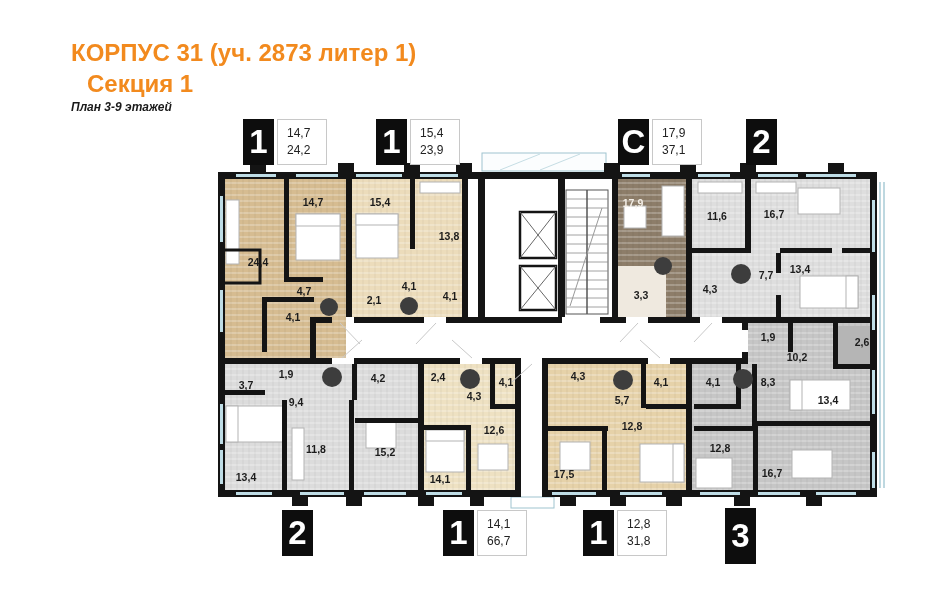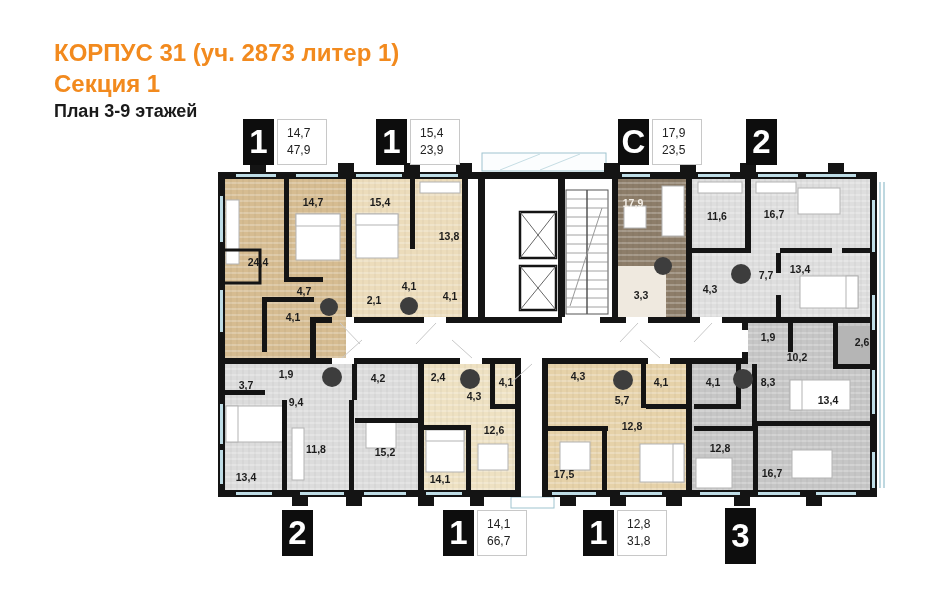--- a/index.html
+++ b/index.html
@@ -1,21 +1,21 @@
 <!DOCTYPE html>
 <html><head>
 <meta charset="utf-8">
 <style>
   html,body{margin:0;padding:0;background:#fff;}
   body{width:941px;height:600px;position:relative;overflow:hidden;
        font-family:"Liberation Sans",sans-serif;-webkit-font-smoothing:antialiased;}
-  .titleblock{position:absolute;left:54px;top:38px;z-index:3;}
+  .titleblock{position:absolute;left:71px;top:38px;z-index:3;}
   .t-line1{font-size:24px;font-weight:bold;color:#f28a1e;line-height:1.28;}
-  .t-line2{font-size:24px;font-weight:bold;color:#f28a1e;line-height:1.28;}
-  .t-line3{font-size:18px;font-weight:bold;color:#1a1a1a;line-height:1.35;}
+  .t-line2{font-size:24px;font-weight:bold;color:#f28a1e;line-height:1.28;margin-left:16px;}
+  .t-line3{font-size:12px;font-weight:bold;color:#1a1a1a;line-height:1.35;font-style:italic;}
   .badge{position:absolute;display:flex;align-items:stretch;z-index:3;}
   .bnum{width:31px;height:46px;background:#0d0d0d;color:#fff;font-weight:bold;
         font-size:33px;display:flex;align-items:center;justify-content:center;}
   .bareas{margin-left:3px;background:#fff;border:1px solid #c8c8c8;
           padding:3px 9px 3px 9px;font-size:12px;color:#222;line-height:1.45;
           display:flex;flex-direction:column;justify-content:center;min-width:30px;}
   svg{position:absolute;left:0;top:0;z-index:1;}
   .roomlbl{font-size:10.5px;font-weight:600;fill:#1c1c1c;}
 </style>
 </head>
@@ -24,35 +24,35 @@
 <div class="titleblock">
   <div class="t-line1">КОРПУС 31 (уч. 2873 литер 1)</div>
   <div class="t-line2">Секция 1</div>
   <div class="t-line3">План 3-9 этажей</div>
 </div>
 
 <div class="badge" style="left:243px;top:119px">
   <div class="bnum">1</div>
   <div class="bareas">
     <span>14,7</span>
-    <span>47,9</span>
+    <span>24,2</span>
   </div>
 </div>
 <div class="badge" style="left:376px;top:119px">
   <div class="bnum">1</div>
   <div class="bareas">
     <span>15,4</span>
     <span>23,9</span>
   </div>
 </div>
 <div class="badge" style="left:618px;top:119px">
   <div class="bnum">С</div>
   <div class="bareas">
     <span>17,9</span>
-    <span>23,5</span>
+    <span>37,1</span>
   </div>
 </div>
 <div class="badge" style="left:746px;top:119px">
   <div class="bnum">2</div>
 </div>
 
 <div class="badge" style="left:282px;top:510px">
   <div class="bnum">2</div>
 </div>
 <div class="badge" style="left:443px;top:510px">

